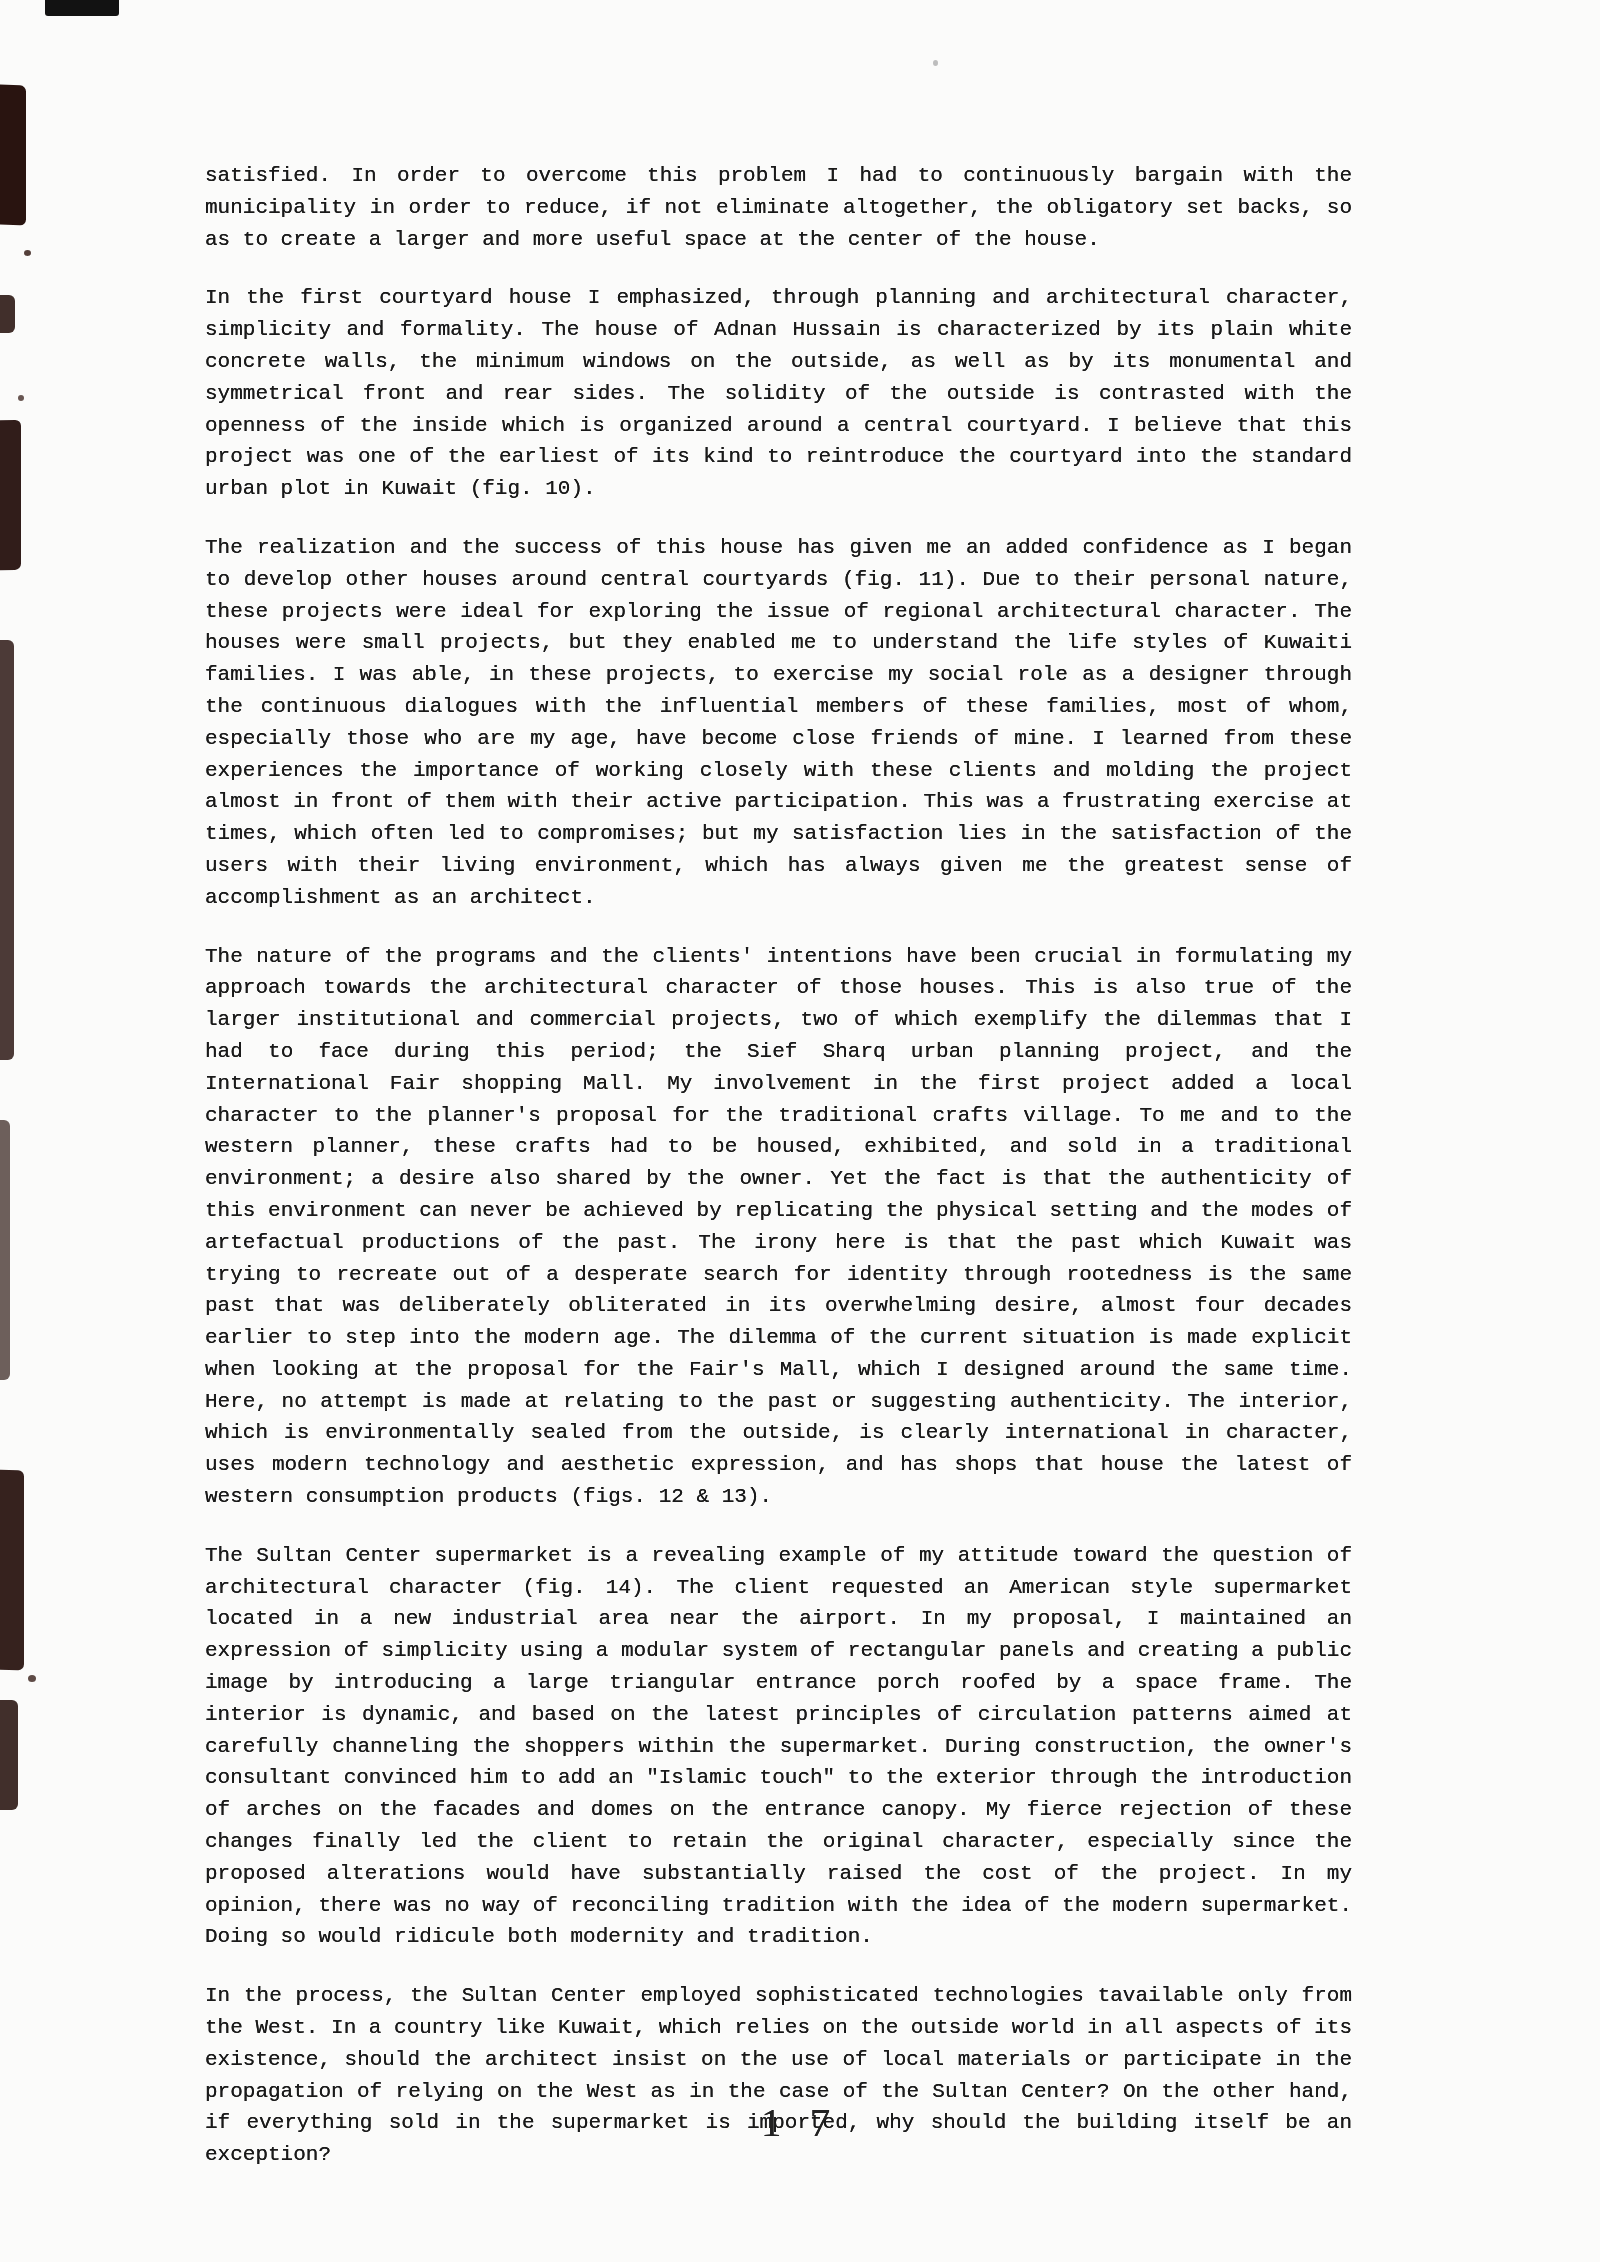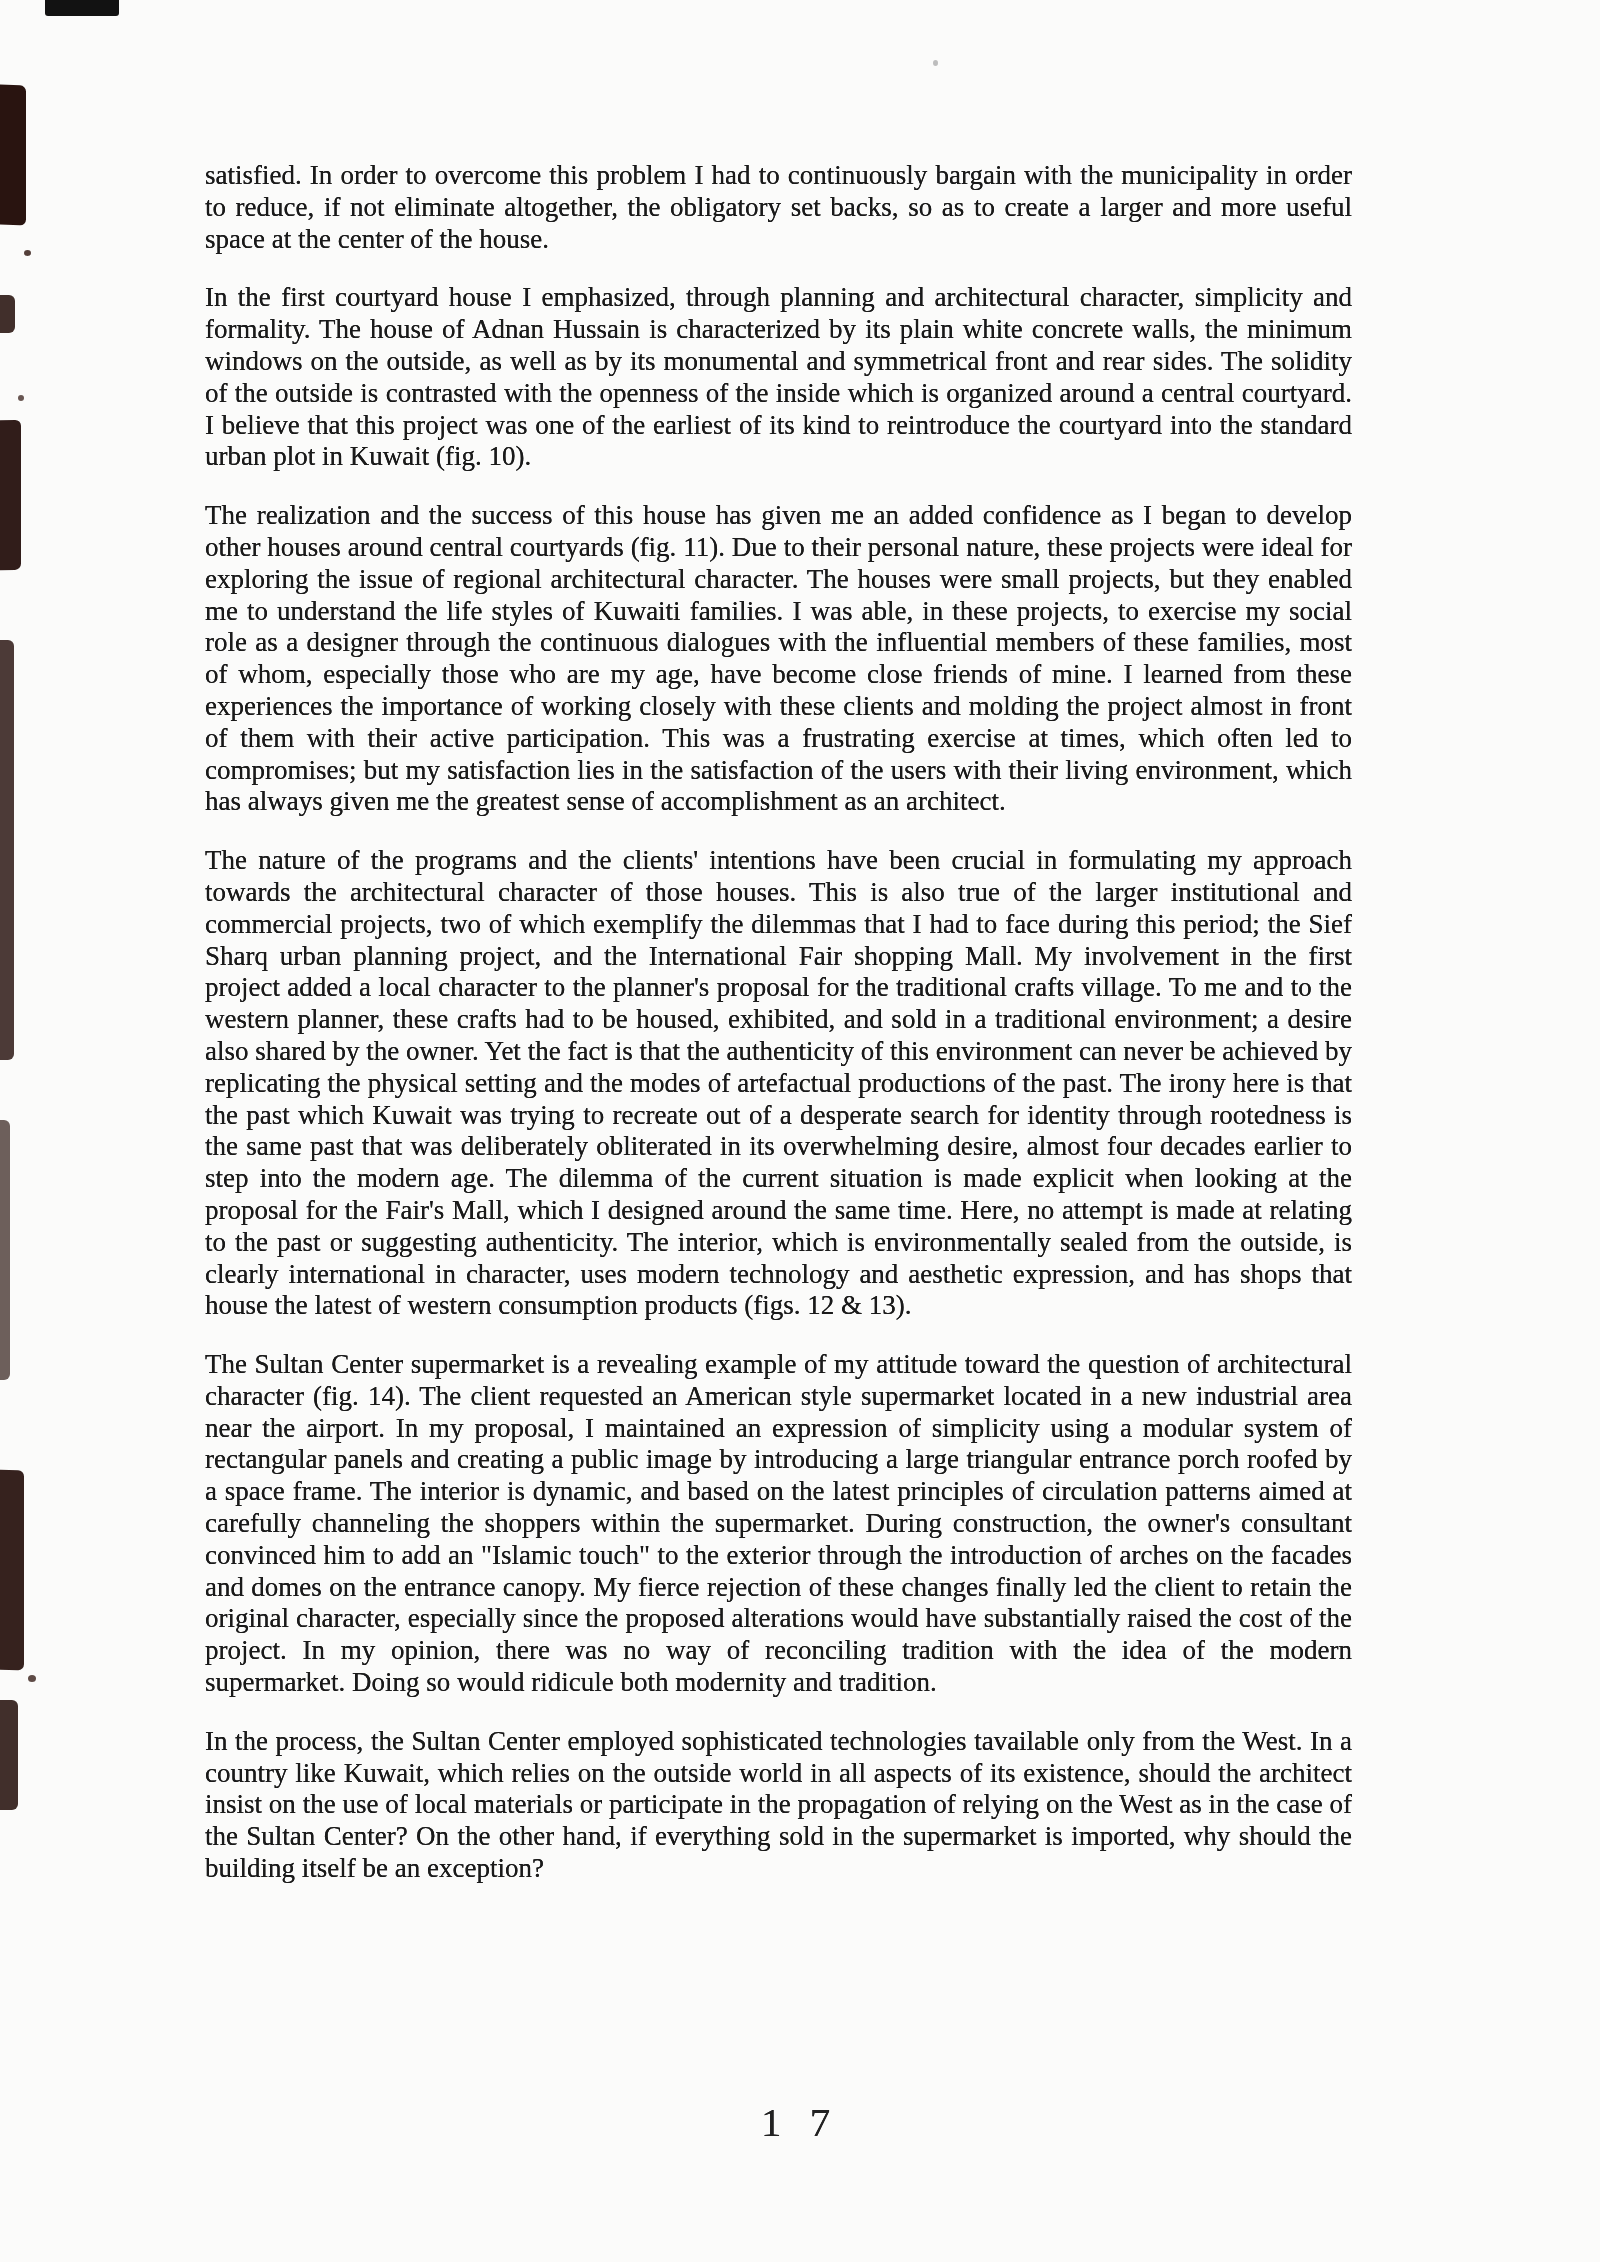--- a/index.html
+++ b/index.html
@@ -17,24 +17,25 @@
   .page {
     position: absolute;
     inset: 0;
   }
   .text-block {
     position: absolute;
     left: 205px;
     top: 160px;
     width: 1147px;
     color: #1a1a1a;
-    font-size: 27px;
+    font-size: 21px;
     line-height: 31.8px;
     text-align: justify;
     text-shadow: 0 0 0.6px currentColor; 
+    font-family: Liberation Mono, monospace;
   }
   .text-block p {
     margin: 0 0 27px 0;
     padding: 0;
   }
   .page-number {
     position: absolute;
     top: 2098px;
     left: 740px;
     width: 120px;

